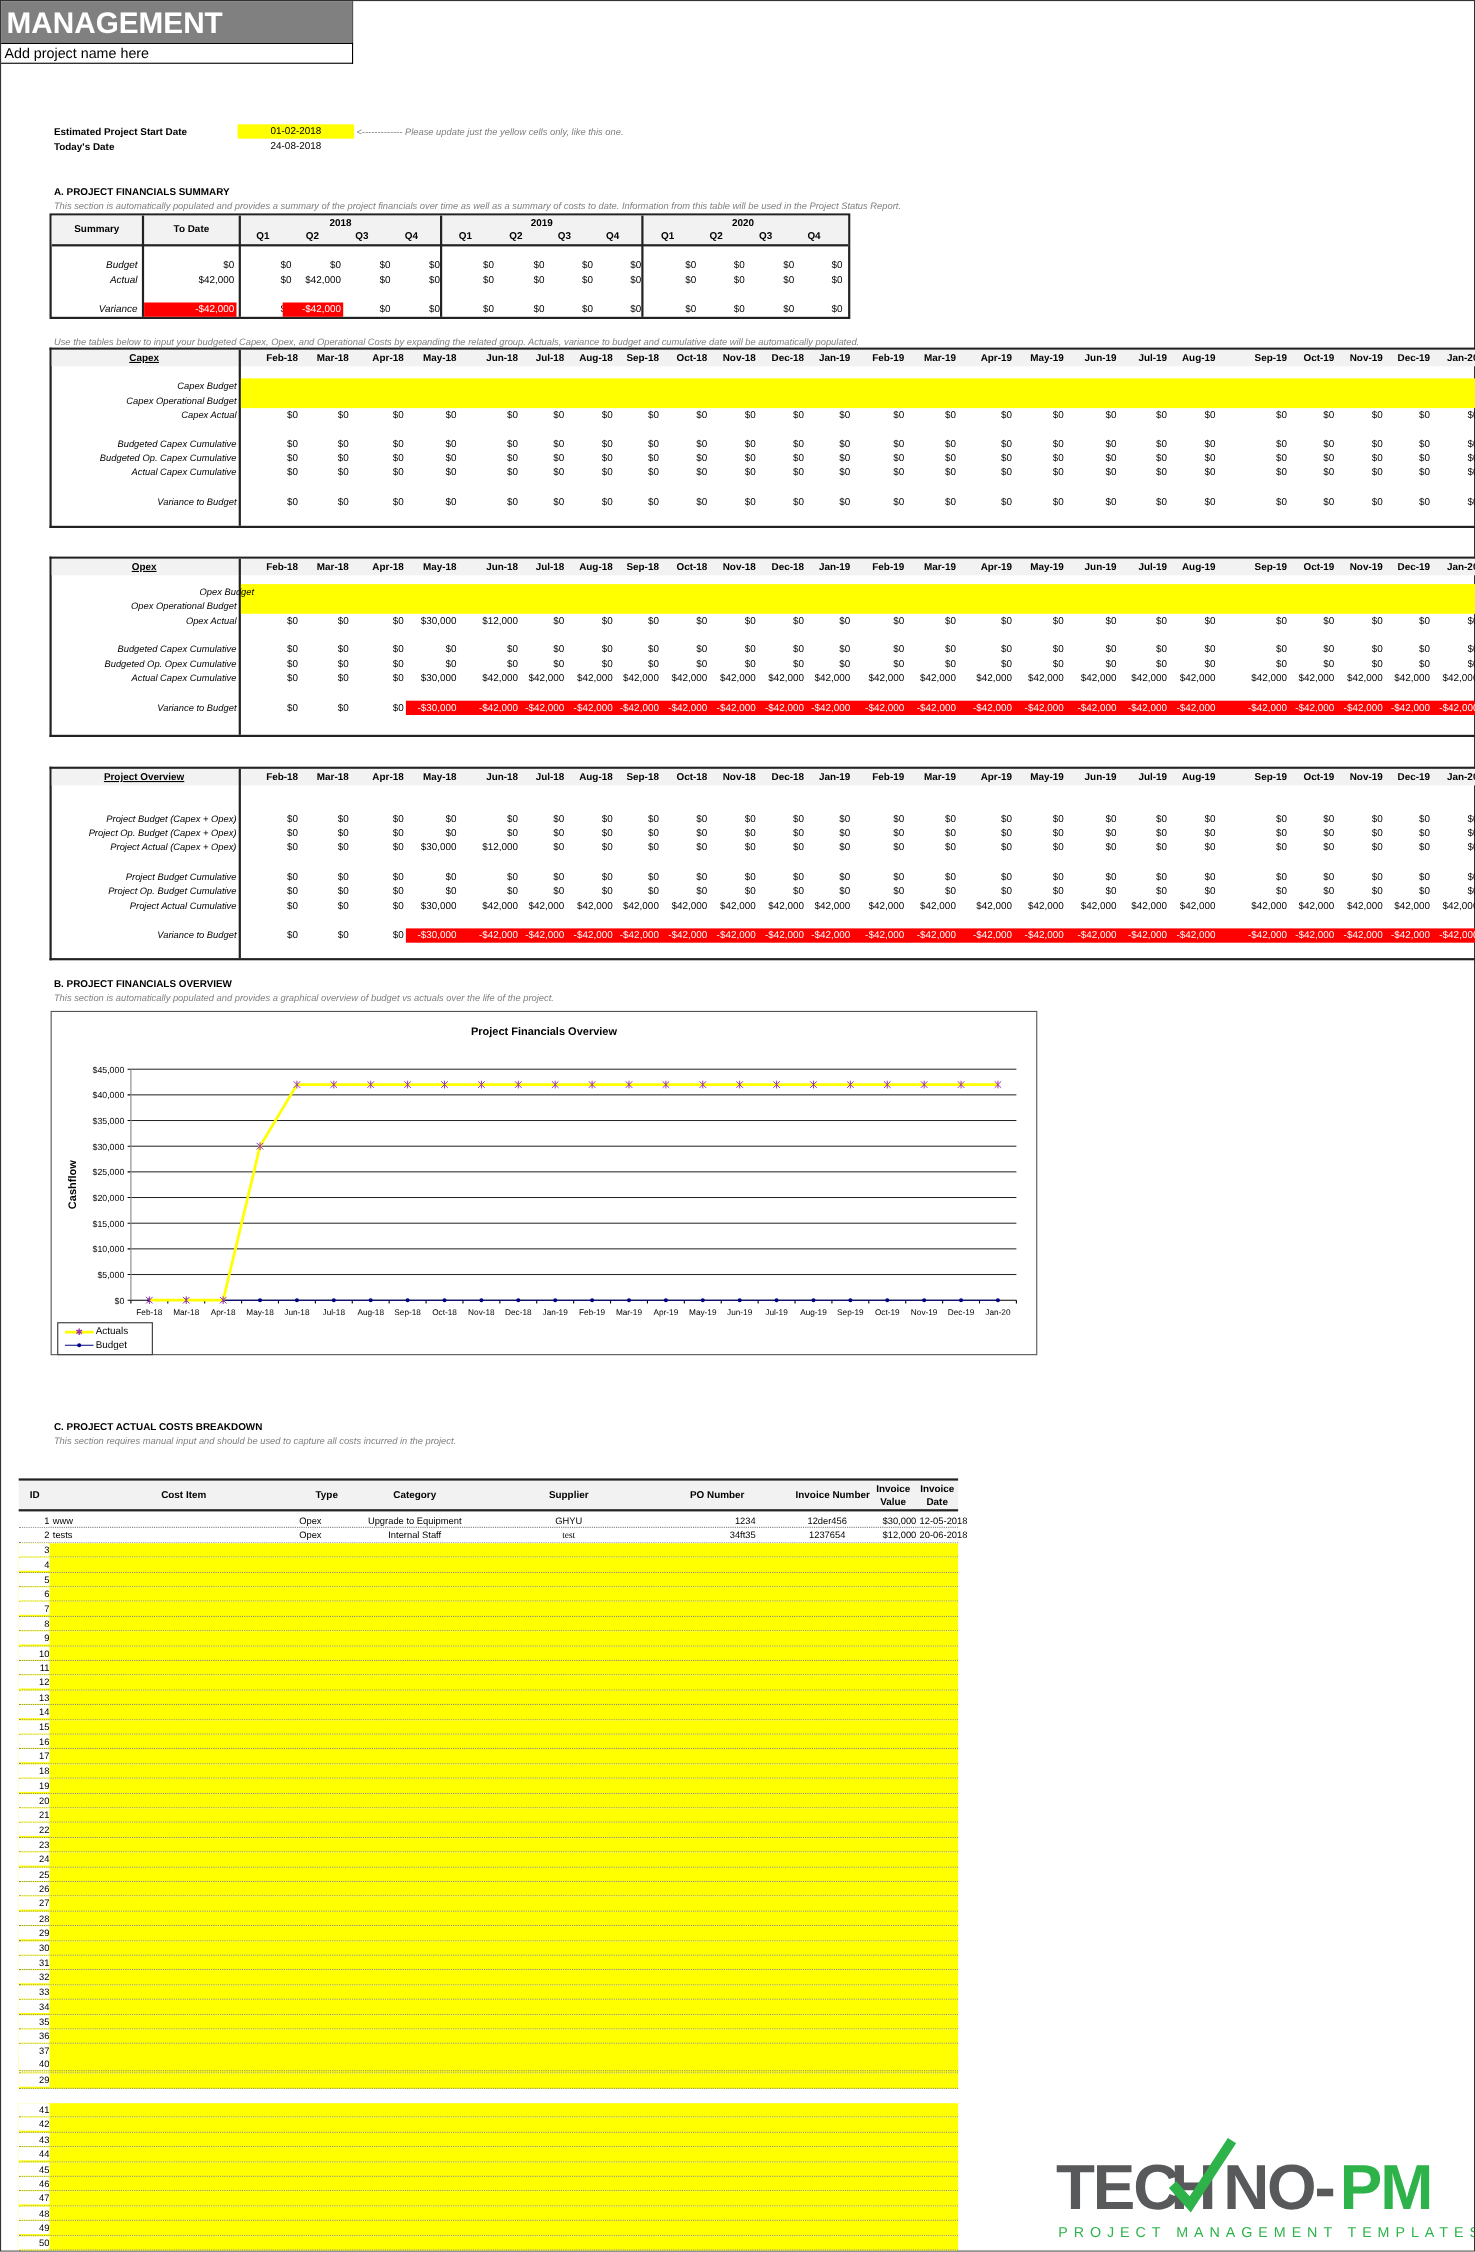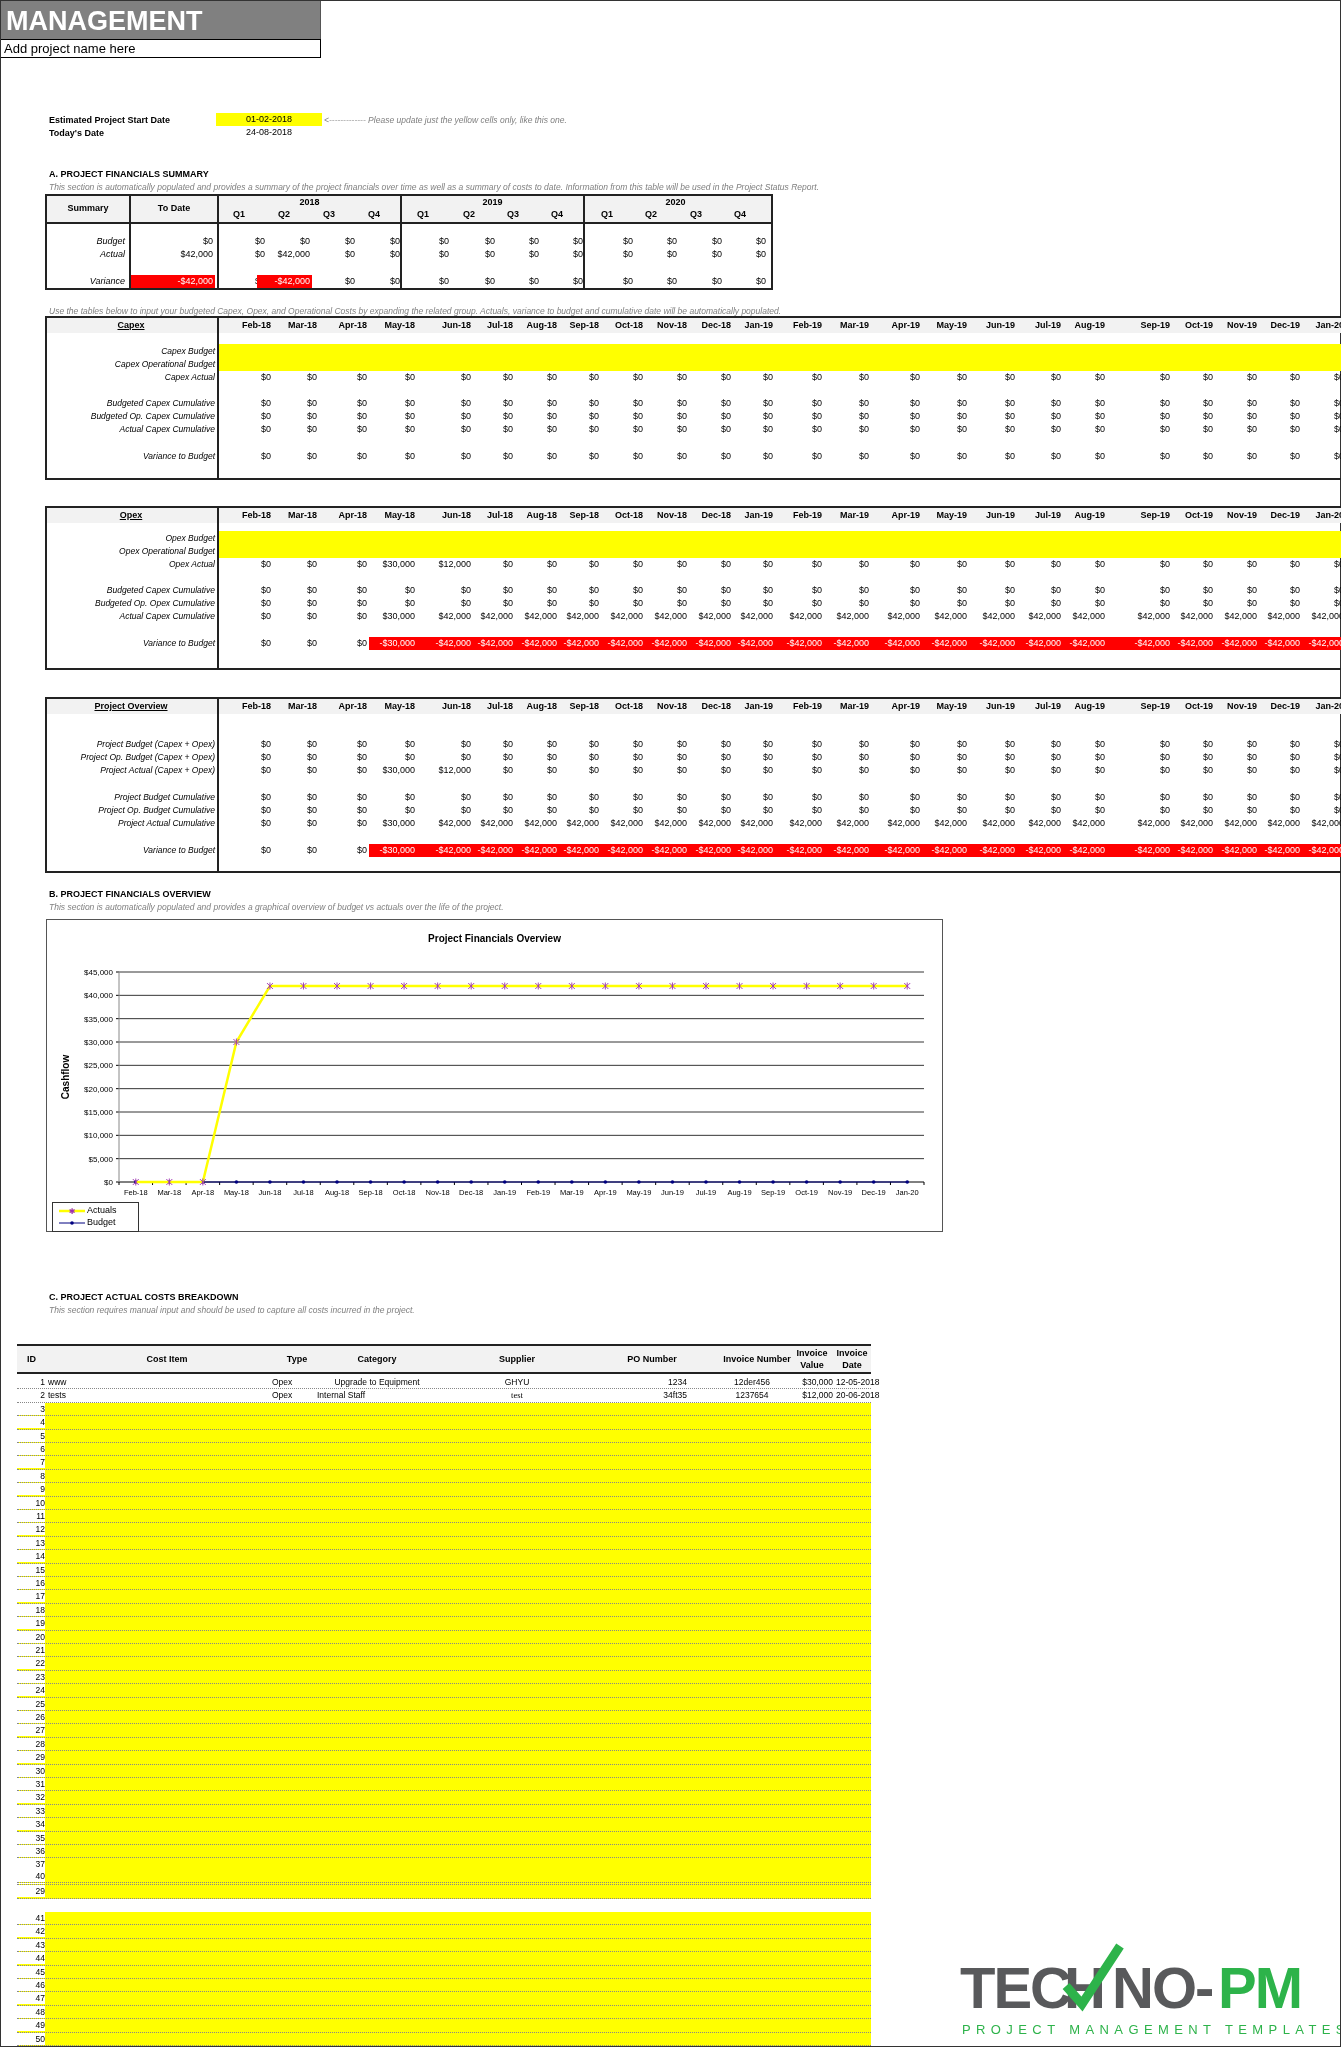--- a/index.html
+++ b/index.html
@@ -314,21 +314,21 @@
     <div class="mh" style="left:876px;width:44px;">May-19</div>
     <div class="mh" style="left:924px;width:44px;">Jun-19</div>
     <div class="mh" style="left:970px;width:44px;">Jul-19</div>
     <div class="mh" style="left:1014px;width:44px;">Aug-19</div>
     <div class="mh" style="left:1079px;width:44px;">Sep-19</div>
     <div class="mh" style="left:1122px;width:44px;">Oct-19</div>
     <div class="mh" style="left:1166px;width:44px;">Nov-19</div>
     <div class="mh" style="left:1209px;width:44px;">Dec-19</div>
     <div class="mh" style="left:1253px;width:44px;">Jan-20</div>
     <div class="yellow-band" style="top:23px;height:27px;"></div>
-    <div class="glabel" style="top:25px;">Opex Budget</div>
+    <div class="glabel" style="top:25px;margin-left:16px;">Opex Budget</div>
     <div class="glabel" style="top:38px;">Opex Operational Budget</div>
     <div class="glabel" style="top:51px;">Opex Actual</div>
     <div class="mv" style="left:174px;width:50px;top:51px;">$0</div>
     <div class="mv" style="left:220px;width:50px;top:51px;">$0</div>
     <div class="mv" style="left:270px;width:50px;top:51px;">$0</div>
     <div class="mv" style="left:318px;width:50px;top:51px;">$30,000</div>
     <div class="mv" style="left:374px;width:50px;top:51px;">$12,000</div>
     <div class="mv" style="left:416px;width:50px;top:51px;">$0</div>
     <div class="mv" style="left:460px;width:50px;top:51px;">$0</div>
     <div class="mv" style="left:502px;width:50px;top:51px;">$0</div>
@@ -829,21 +829,21 @@
       <span class="c" style="left:440px;width:120px;text-align:center;">GHYU</span>
       <span class="c" style="left:580px;width:90px;text-align:right;">1234</span>
       <span class="c" style="left:690px;width:90px;text-align:center;">12der456</span>
       <span class="c" style="left:770px;width:46px;text-align:right;">$30,000</span>
       <span class="c" style="left:819px;width:50px;">12-05-2018</span>
     </div>
     <div class="row" style="top:45.4px;">
       <span class="id">2</span>
       <span class="c" style="left:31px;">tests</span>
       <span class="c" style="left:255px;">Opex</span>
-      <span class="c" style="left:300px;width:120px;">Internal Staff</span>
+      <span class="c" style="left:300px;width:120px;text-align:center;">Internal Staff</span>
       <span class="c" style="left:440px;width:120px;text-align:center;font-family:Liberation Serif, serif;">test</span>
       <span class="c" style="left:580px;width:90px;text-align:right;">34ft35</span>
       <span class="c" style="left:690px;width:90px;text-align:center;">1237654</span>
       <span class="c" style="left:770px;width:46px;text-align:right;">$12,000</span>
       <span class="c" style="left:819px;width:50px;">20-06-2018</span>
     </div>
     <div class="row yl" style="top:58.8px;">
       <span class="id">3</span>
     </div>
     <div class="row yl" style="top:72.2px;">

